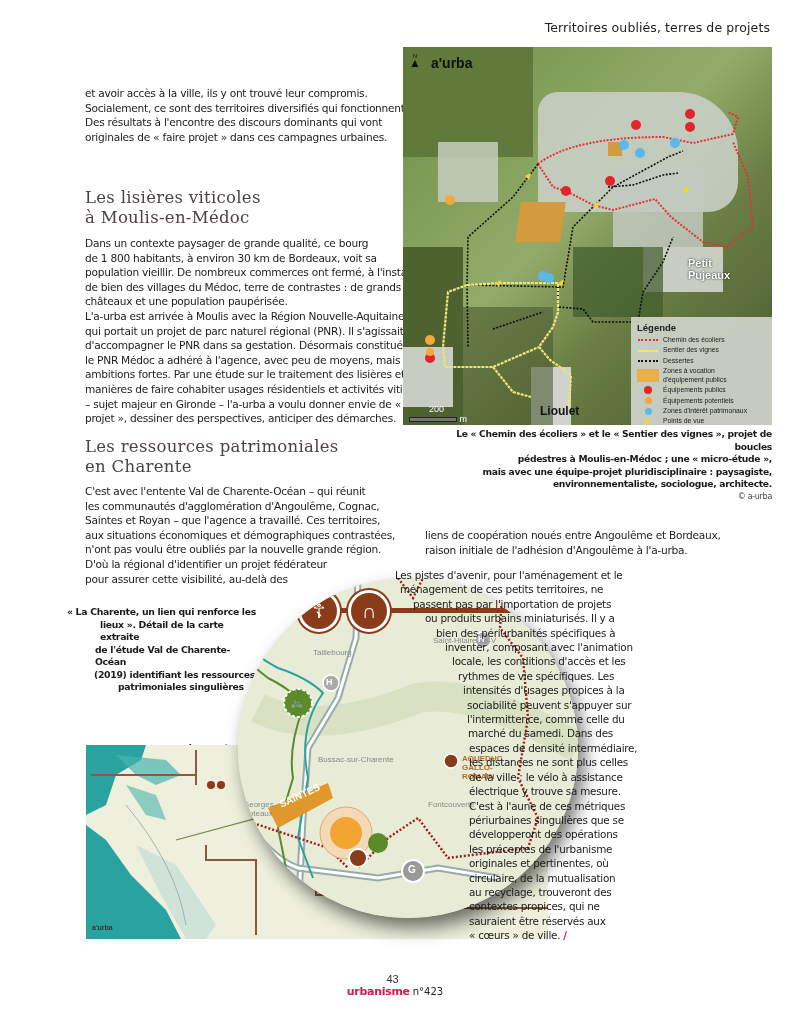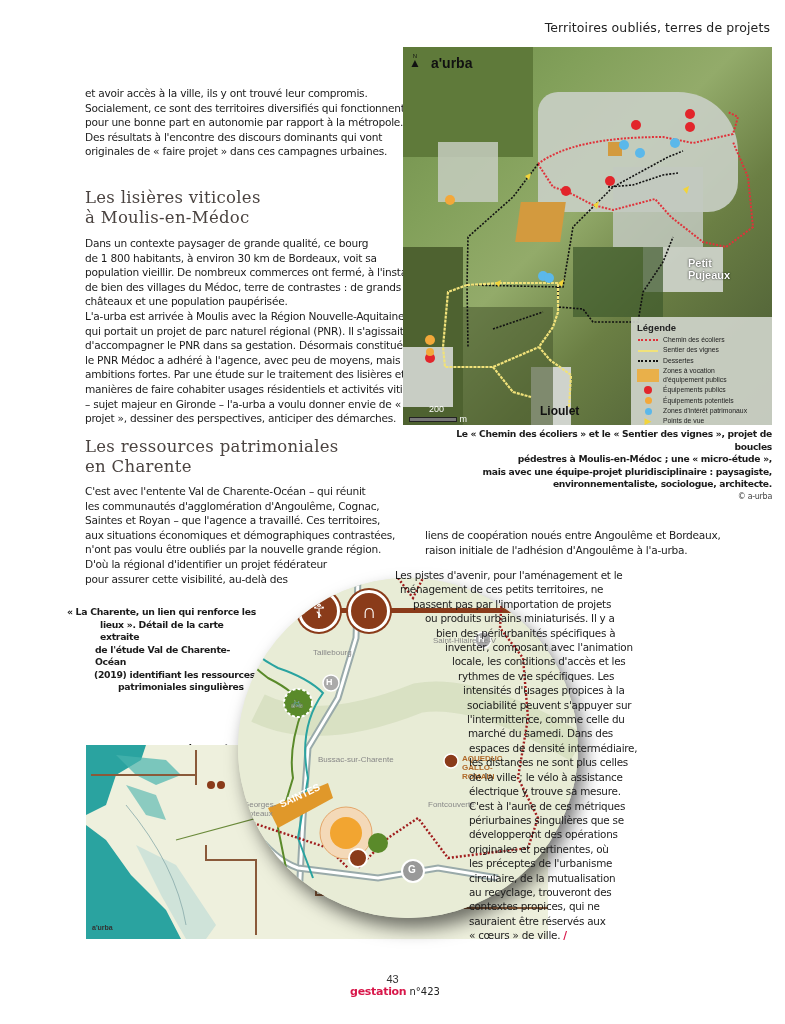--- a/index.html
+++ b/index.html
@@ -43,21 +43,20 @@
   .slash { color: #d8174a; font-weight: bold; }
 </style>
 </head>
 <body>
 
 <div class="abs running-head">Territoires oubliés, terres de projets</div>
 
 <div class="abs body-text" style="left:85px; top:86px;">
   <p>et avoir accès à la ville, ils y ont trouvé leur compromis.</p>
   <p>Socialement, ce sont des territoires diversifiés qui fonctionnent</p>
-  <p>pour une bonne part en autonomie par rapport à la métropole.</p>
   <p>Des résultats à l'encontre des discours dominants qui vont</p>
   <p>originales de « faire projet » dans ces campagnes urbaines.</p>
 </div>
 
 <h2 class="abs section-title" style="left:85px; top:188px;">
   <span>Les lisières viticoles</span><br>
   <span>à Moulis-en-Médoc</span>
 </h2>
 <div class="abs body-text" style="left:85px; top:236px;">
   <p>Dans un contexte paysager de grande qualité, ce bourg</p>
@@ -305,26 +304,26 @@
   <p style="padding-left:72px;">sociabilité peuvent s'appuyer sur</p>
   <p style="padding-left:72px;">l'intermittence, comme celle du</p>
   <p style="padding-left:73px;">marché du samedi. Dans des</p>
   <p style="padding-left:74px;">espaces de densité intermédiaire,</p>
   <p style="padding-left:74px;">les distances ne sont plus celles</p>
   <p style="padding-left:74px;">de la ville ; le vélo à assistance</p>
   <p style="padding-left:74px;">électrique y trouve sa mesure.</p>
   <p style="padding-left:74px;">C'est à l'aune de ces métriques</p>
   <p style="padding-left:74px;">périurbaines singulières que se</p>
   <p style="padding-left:74px;">développeront des opérations</p>
+  <p style="padding-left:74px;">les préceptes de l'urbanisme</p>
   <p style="padding-left:74px;">originales et pertinentes, où</p>
-  <p style="padding-left:74px;">les préceptes de l'urbanisme</p>
   <p style="padding-left:74px;">circulaire, de la mutualisation</p>
   <p style="padding-left:74px;">au recyclage, trouveront des</p>
   <p style="padding-left:74px;">contextes propices, qui ne</p>
   <p style="padding-left:74px;">sauraient être réservés aux</p>
   <p style="padding-left:74px;"><span>« cœurs » de ville.</span> <span class="slash">/</span></p>
 </div>
 
 <div class="abs footer-num">43</div>
 <div class="abs footer-brand">
-  <span class="brand">gestation</span>
+  <span class="brand">urbanisme</span>
   <span class="issue">n°423</span>
 </div>
 
 </body></html>

